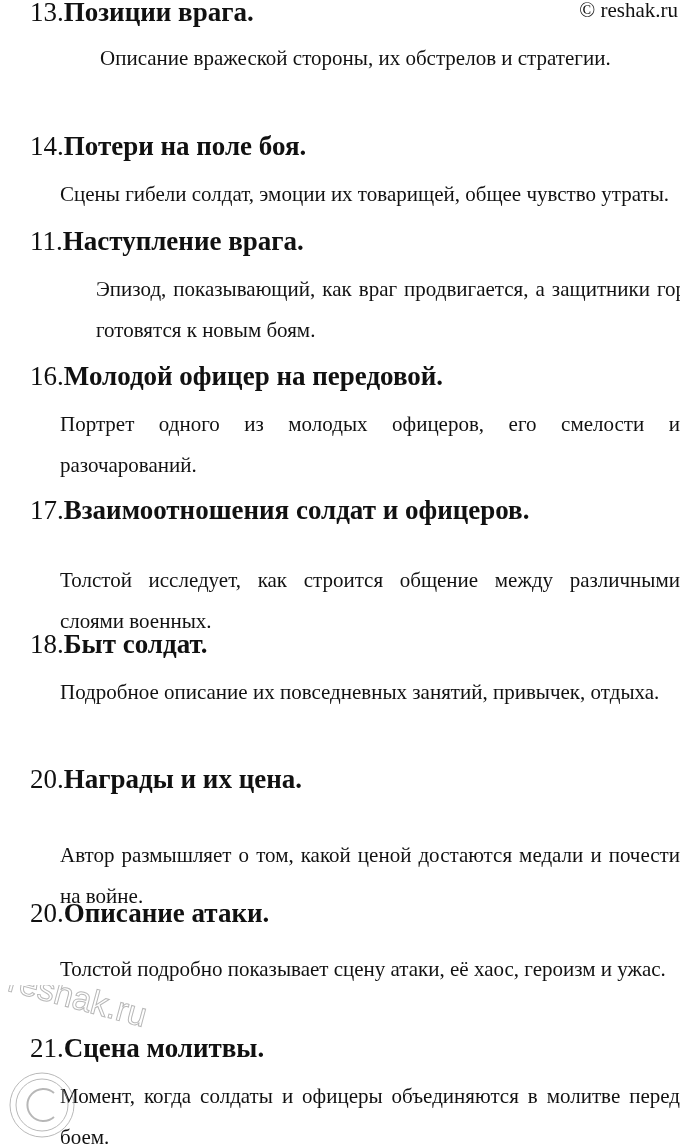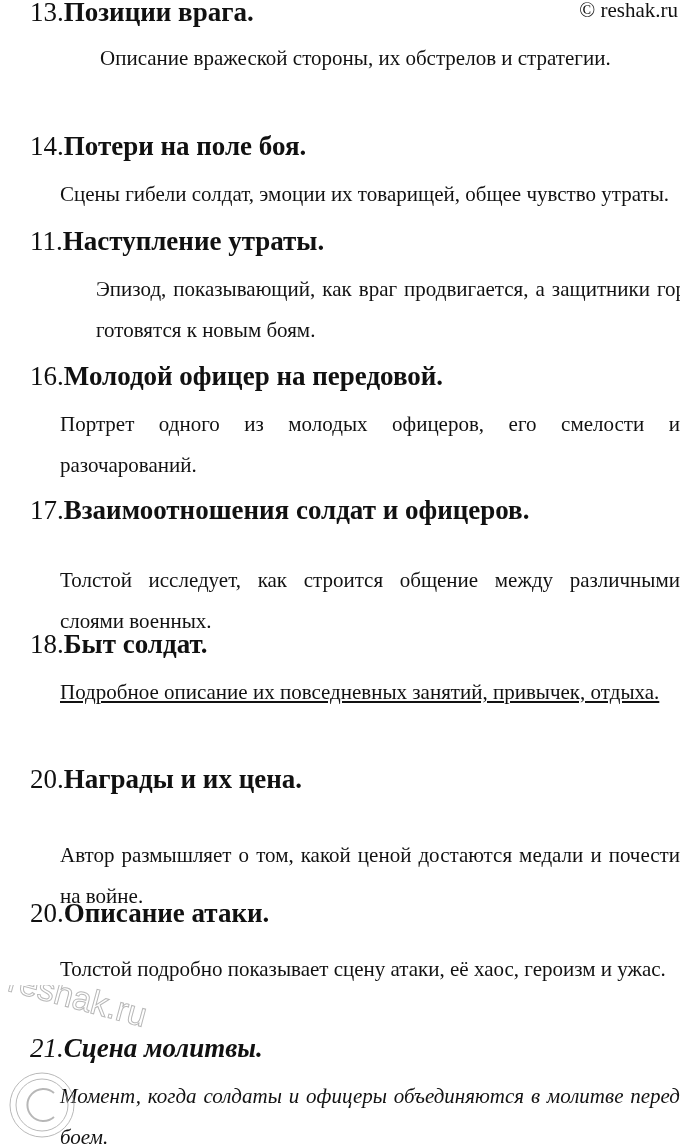--- a/index.html
+++ b/index.html
@@ -23,50 +23,50 @@
   <div class="heading"><span class="num">13.</span><span class="title">Позиции врага.</span></div>
   <div class="desc" style="top:38px;margin-left:40px;">Описание вражеской стороны, их обстрелов и стратегии.</div>
 </div>
 
 <div class="item" style="top:95px;margin-top:39px;">
   <div class="heading"><span class="num">14.</span><span class="title">Потери на поле боя.</span></div>
   <div class="desc" style="top:40px;">Сцены гибели солдат, эмоции их товарищей, общее чувство утраты.</div>
 </div>
 
 <div class="item" style="top:229px;">
-  <div class="heading"><span class="num">11.</span><span class="title">Наступление утраты.</span></div>
+  <div class="heading"><span class="num">11.</span><span class="title">Наступление врага.</span></div>
   <div class="desc" style="top:40px;margin-left:36px;">Эпизод, показывающий, как враг продвигается, а защитники города готовятся к новым боям.</div>
 </div>
 
 <div class="item" style="top:364px;">
   <div class="heading"><span class="num">16.</span><span class="title">Молодой офицер на передовой.</span></div>
   <div class="desc" style="top:40px;">Портрет одного из молодых офицеров, его смелости и разочарований.</div>
 </div>
 
 <div class="item" style="top:498px;">
   <div class="heading"><span class="num">17.</span><span class="title">Взаимоотношения солдат и офицеров.</span></div>
   <div class="desc" style="top:40px;margin-top:22px;">Толстой исследует, как строится общение между различными слоями военных.</div>
 </div>
 
 <div class="item" style="top:632px;">
   <div class="heading"><span class="num">18.</span><span class="title">Быт солдат.</span></div>
-  <div class="desc" style="top:40px;text-decoration:underline;">Подробное описание их повседневных занятий, привычек, отдыха.</div>
+  <div class="desc" style="top:40px;">Подробное описание их повседневных занятий, привычек, отдыха.</div>
 </div>
 
 <div class="item" style="top:767px;">
   <div class="heading"><span class="num">20.</span><span class="title">Награды и их цена.</span></div>
   <div class="desc" style="top:40px;margin-top:28px;">Автор размышляет о том, какой ценой достаются медали и почести на войне.</div>
 </div>
 
 <div class="item" style="top:901px;">
   <div class="heading"><span class="num">20.</span><span class="title">Описание атаки.</span></div>
   <div class="desc" style="top:40px;margin-top:8px;">Толстой подробно показывает сцену атаки, её хаос, героизм и ужас.</div>
 </div>
 
-<div class="item" style="top:1036px;font-style:italic;">
+<div class="item" style="top:1036px;">
   <div class="heading"><span class="num">21.</span><span class="title">Сцена молитвы.</span></div>
   <div class="desc" style="top:40px;">Момент, когда солдаты и офицеры объединяются в молитве перед боем.</div>
 </div>
 
 <svg class="watermark" viewBox="0 0 180 170">
   <g fill="none" stroke="#9a9a9a" stroke-width="1" opacity="0.7">
     <circle cx="40" cy="120" r="32"></circle>
     <circle cx="40" cy="120" r="26"></circle>
     <path d="M52 108 A16 16 0 1 0 52 132" stroke-width="2"></path>
   </g>

